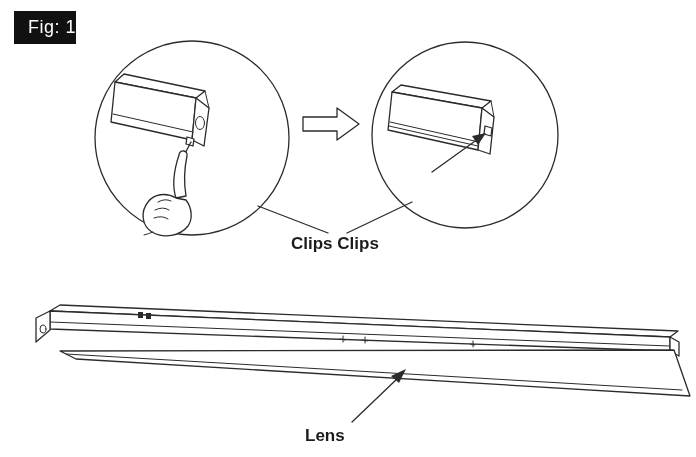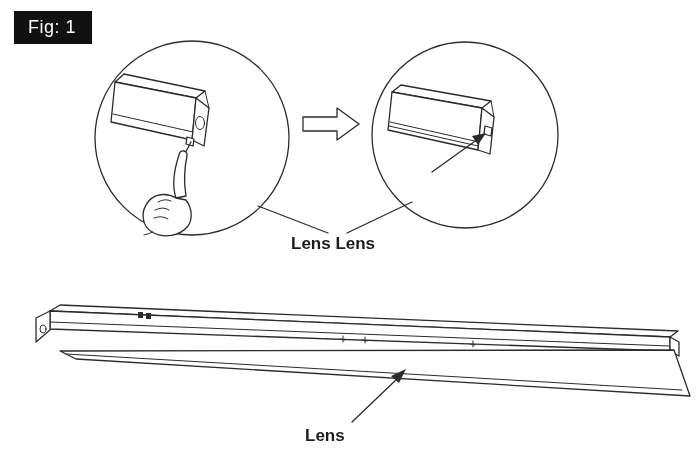--- a/index.html
+++ b/index.html
@@ -7,21 +7,21 @@
     position:relative;
     width:696px;height:457px;
     background:#ffffff;
     font-family:"Liberation Sans", sans-serif;
     overflow:hidden;
   }
   .fig-badge{
     position:absolute;left:14px;top:11px;
     background:#111111;color:#ffffff;
     font-size:18px;line-height:1;
-    padding:7px 16px 8px 14px;
+    padding:7px 0 8px 14px;
     letter-spacing:0.5px;
   }
   .diagram-svg{position:absolute;left:0;top:0;}
   .callout{
     position:absolute;
     color:#1c1c1c;
     font-size:17px;
     font-weight:600;
     white-space:nowrap;
   }
@@ -112,17 +112,17 @@
       <polygon class="lnw" points="60,351 674,350 690,396 76,359"></polygon>
       <line class="ln thin" x1="66" y1="354" x2="682" y2="390"></line>
     </g>
 
     <g>
       <line class="ln" x1="352" y1="422" x2="398" y2="378"></line>
       <polygon class="dark" points="406,369 399,383 391,376"></polygon>
     </g>
   </svg>
 
-  <div class="callout callout-lens-clips">Lens Lens</div>
+  <div class="callout callout-lens-clips">Clips Clips</div>
 
   <div class="callout callout-lens">Lens</div>
 
 </div>
 
 </body></html>

